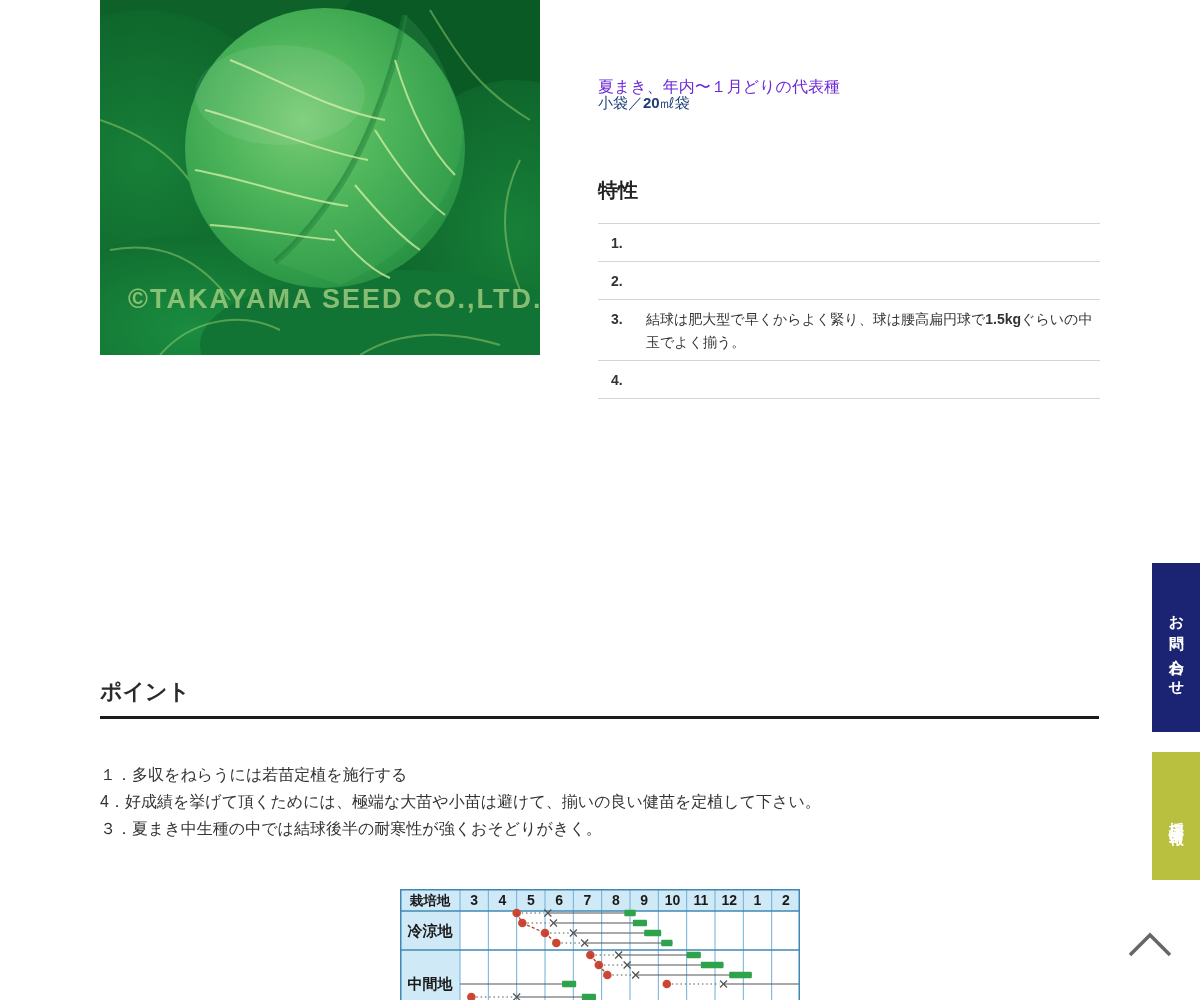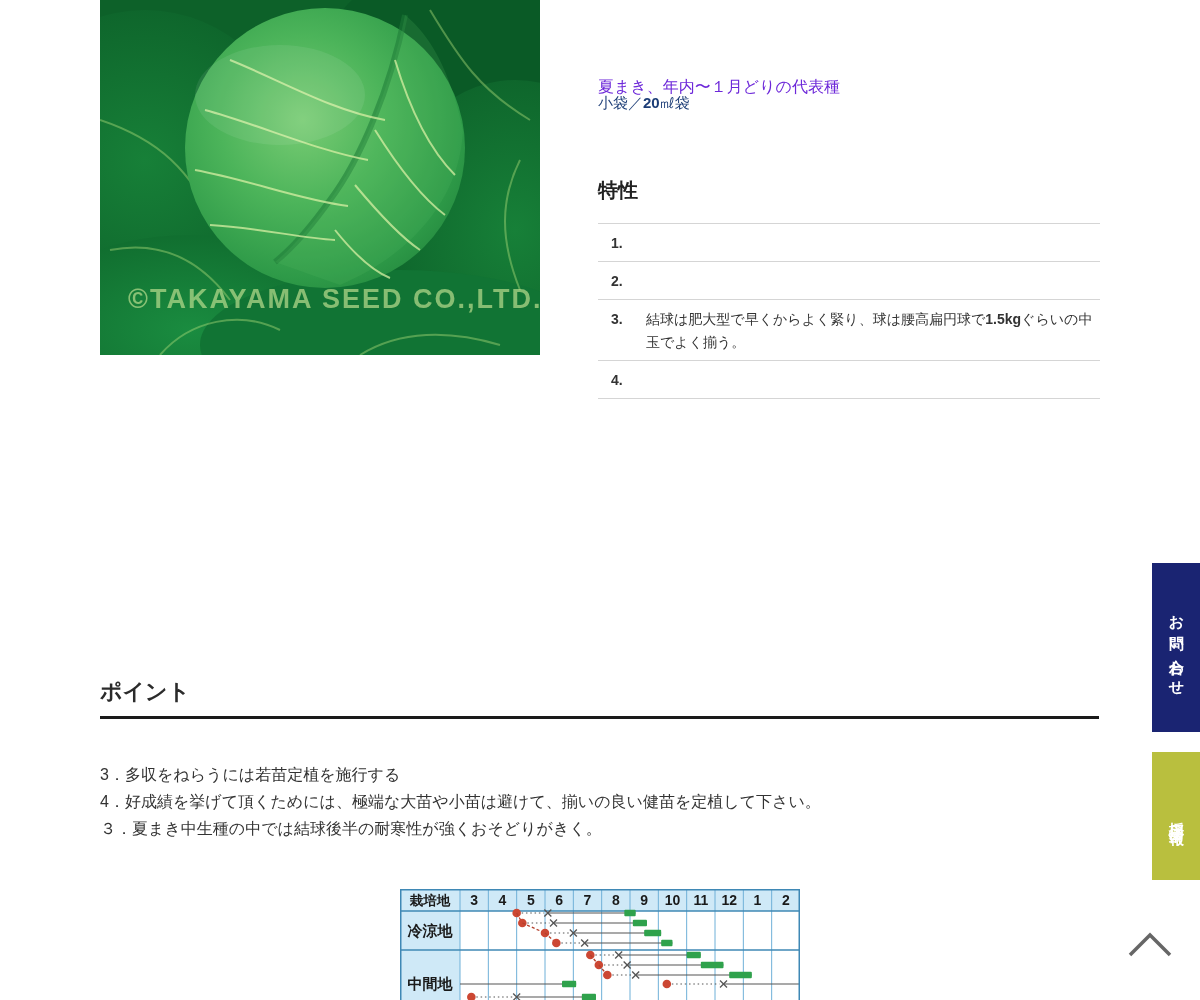--- a/index.html
+++ b/index.html
@@ -123,21 +123,21 @@
     <div class="trait-text">結球は肥大型で早くからよく緊り、球は腰高扁円球で<b>1.5kg</b>ぐらいの中玉でよく揃う。</div>
   </div>
   <div class="trait-row">
     <span class="trait-no">4.</span>
   </div>
 </div>
 
 <div class="abs" id="points-heading">ポイント</div>
 <div class="abs" id="points-rule"></div>
 <div class="abs" id="points-list">
-  <div>3．多収をねらうには若苗定植を施行する</div>
+  <div>１．多収をねらうには若苗定植を施行する</div>
   <div>4．好成績を挙げて頂くためには、極端な大苗や小苗は避けて、揃いの良い健苗を定植して下さい。</div>
   <div>３．夏まき中生種の中では結球後半の耐寒性が強くおそどりがきく。</div>
 </div>
 
 <div class="abs" id="calendar">
   <svg id="calendar-svg" width="400" height="130" viewBox="0 0 400 130">
       <rect x="0" y="0" width="400" height="22" fill="#cfe9f7"></rect>
       <rect x="0" y="22" width="60" height="107" fill="#cfe9f7"></rect>
       <rect x="60" y="22" width="340" height="107" fill="#ffffff"></rect>
       <text x="74.16666666666667" y="16" font-size="14" font-weight="bold" fill="#1a1a1a" text-anchor="middle">3</text>

